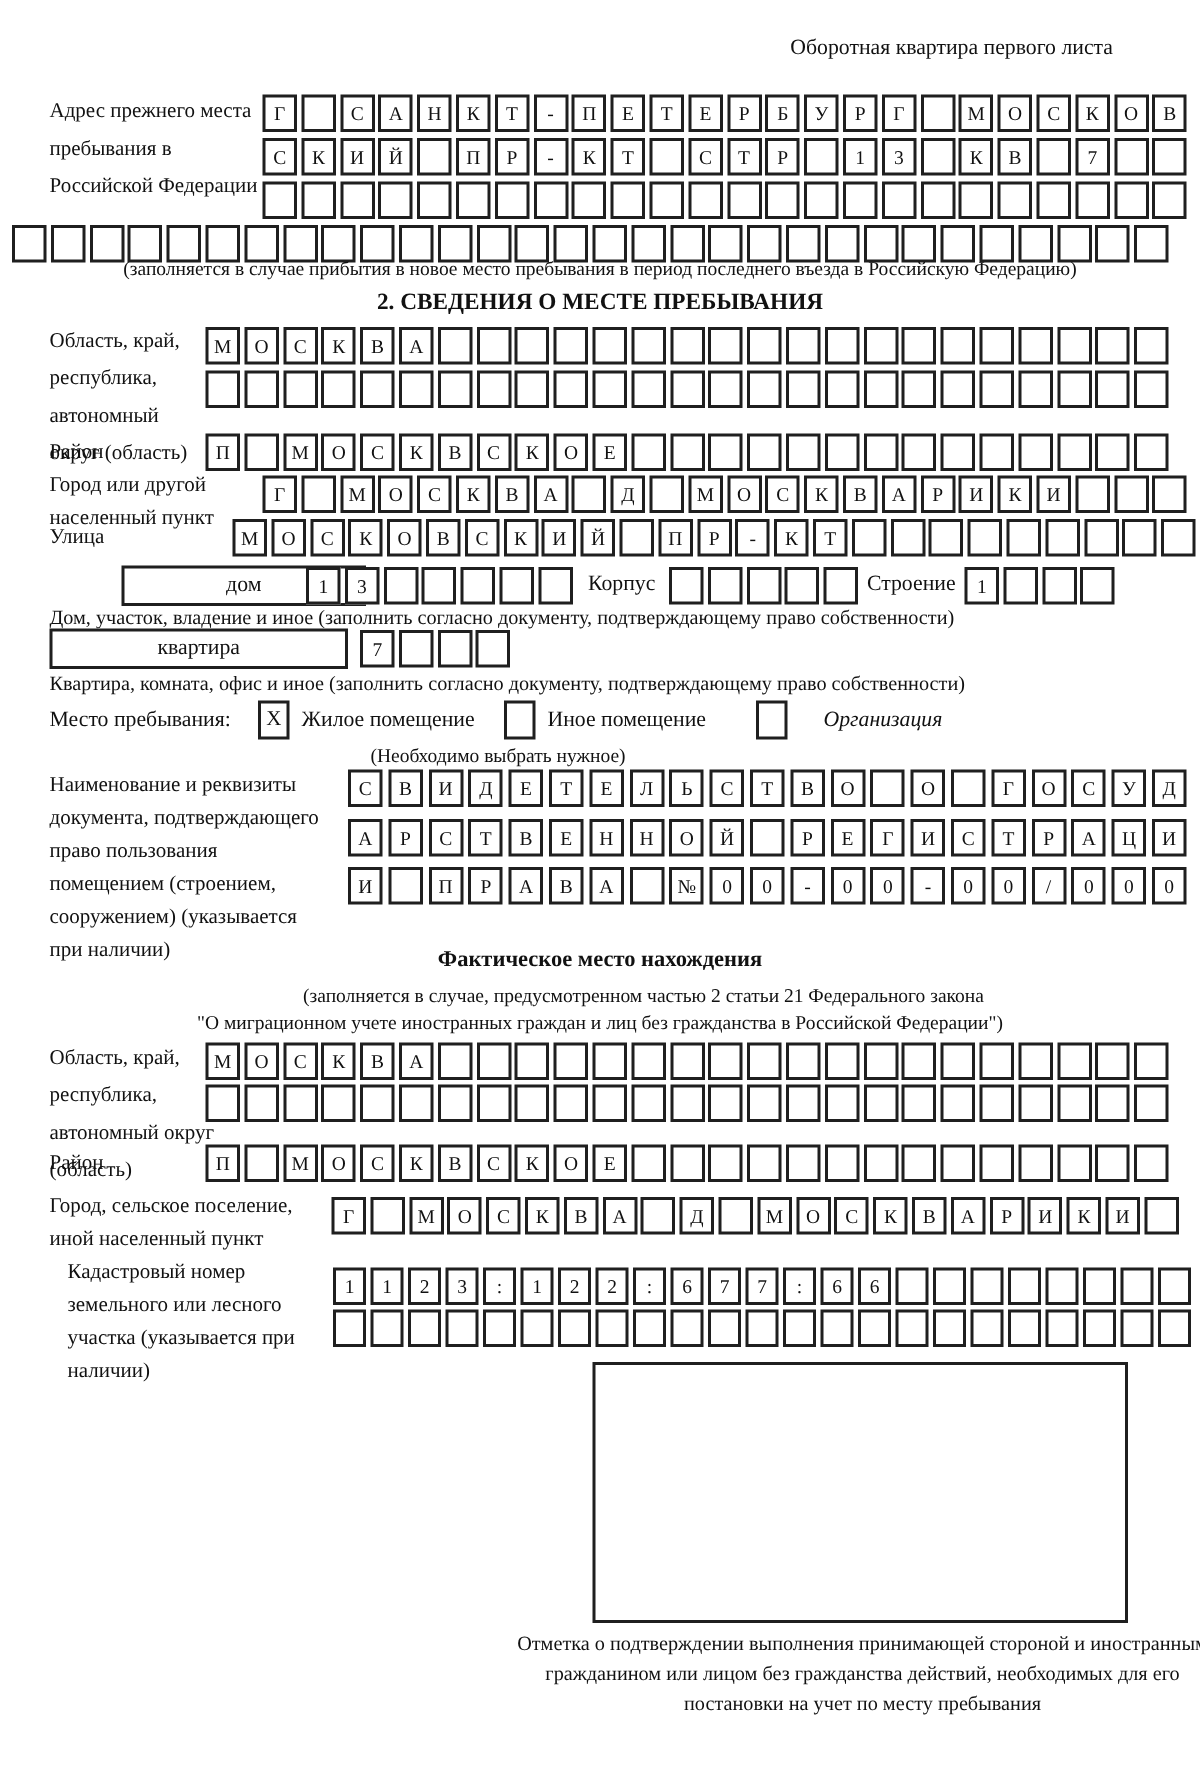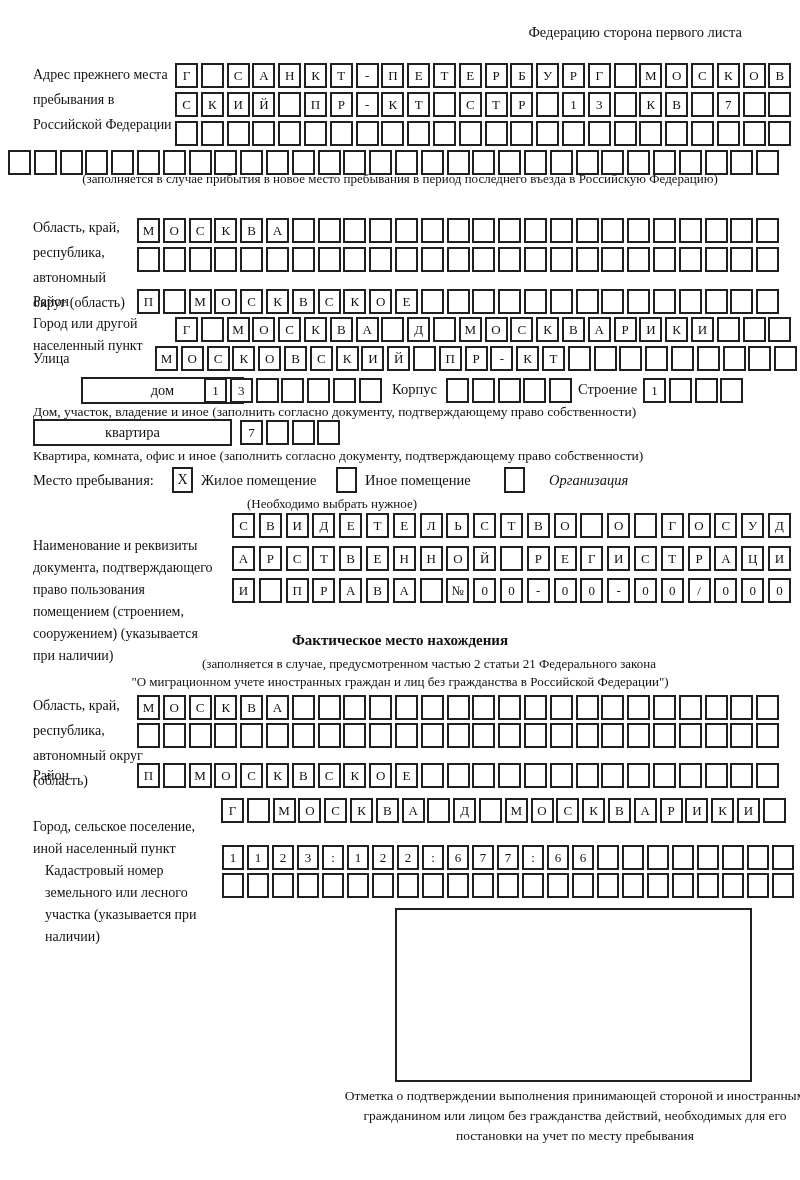--- a/index.html
+++ b/index.html
@@ -2,21 +2,21 @@
 <html><head>
 <meta charset="utf-8">
 <style>
   html,body{margin:0;padding:0;background:#ffffff;}
   .page{
     position:relative;width:800px;height:1180px;background:#fff;
     font-family:"Liberation Serif","DejaVu Serif",serif;color:#111;overflow:hidden;
   }
   .abs{position:absolute;}
   .label{font-size:14px;line-height:25px;}
-  .lh22{line-height:22px;margin-top:22px;}
+  .lh22{line-height:22px;}
   .note{font-size:13px;line-height:16px;}
   .center{left:0;width:800px;text-align:center;}
   .title{font-weight:bold;font-size:15.5px;}
   .cellrow{position:absolute;display:flex;gap:2.8px;}
   .cell{
     box-sizing:border-box;width:23px;height:25px;border:2px solid #1f1f1f;
     display:flex;align-items:center;justify-content:center;
     font-size:13px;background:#fff;flex:0 0 auto;
   }
   .g38{gap:3.8px;}
@@ -31,21 +31,21 @@
     display:inline-flex;align-items:center;justify-content:center;font-size:14px;
   }
   .inline-label{font-size:14.5px;}
   .stampbox{box-sizing:border-box;border:2px solid #1f1f1f;background:#fff;}
 </style>
 </head>
 <body>
 
 <div class="page">
 
-  <div class="abs" style="top:24px;right:58px;font-size:14.5px;">Федерацию сторона первого листа</div>
+  <div class="abs" style="top:24px;right:58px;font-size:14.5px;">Оборотная квартира первого листа</div>
 
   <div class="abs label" style="left:33px;top:62px;width:148px;">Адрес прежнего места пребывания в Российской Федерации</div>
   <div class="cellrow" style="left:175px;top:63px">
       <span class="cell">Г</span>
       <span class="cell"></span>
       <span class="cell">С</span>
       <span class="cell">А</span>
       <span class="cell">Н</span>
       <span class="cell">К</span>
       <span class="cell">Т</span>
@@ -146,20 +146,21 @@
       <span class="cell"></span>
       <span class="cell"></span>
       <span class="cell"></span>
       <span class="cell"></span>
       <span class="cell"></span>
       <span class="cell"></span>
       <span class="cell"></span>
     </div>
   <div class="abs note center" style="top:171px;">(заполняется в случае прибытия в новое место пребывания в период последнего въезда в Российскую Федерацию)</div>
 
+  <div class="abs title center" style="top:193px;">2. СВЕДЕНИЯ О МЕСТЕ ПРЕБЫВАНИЯ</div>
 
   <div class="abs label" style="left:33px;top:215px;width:105px;">Область, край, республика, автономный округ (область)</div>
   <div class="cellrow" style="left:137px;top:218px">
       <span class="cell">М</span>
       <span class="cell">О</span>
       <span class="cell">С</span>
       <span class="cell">К</span>
       <span class="cell">В</span>
       <span class="cell">А</span>
       <span class="cell"></span>

